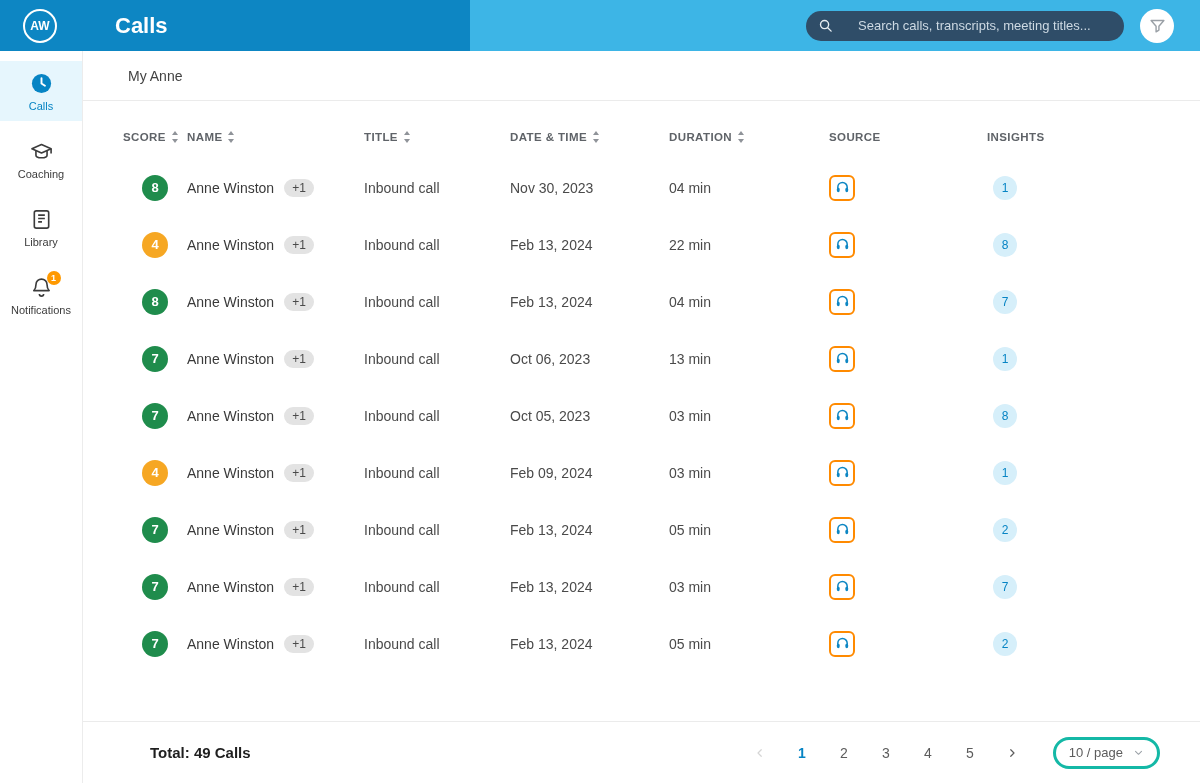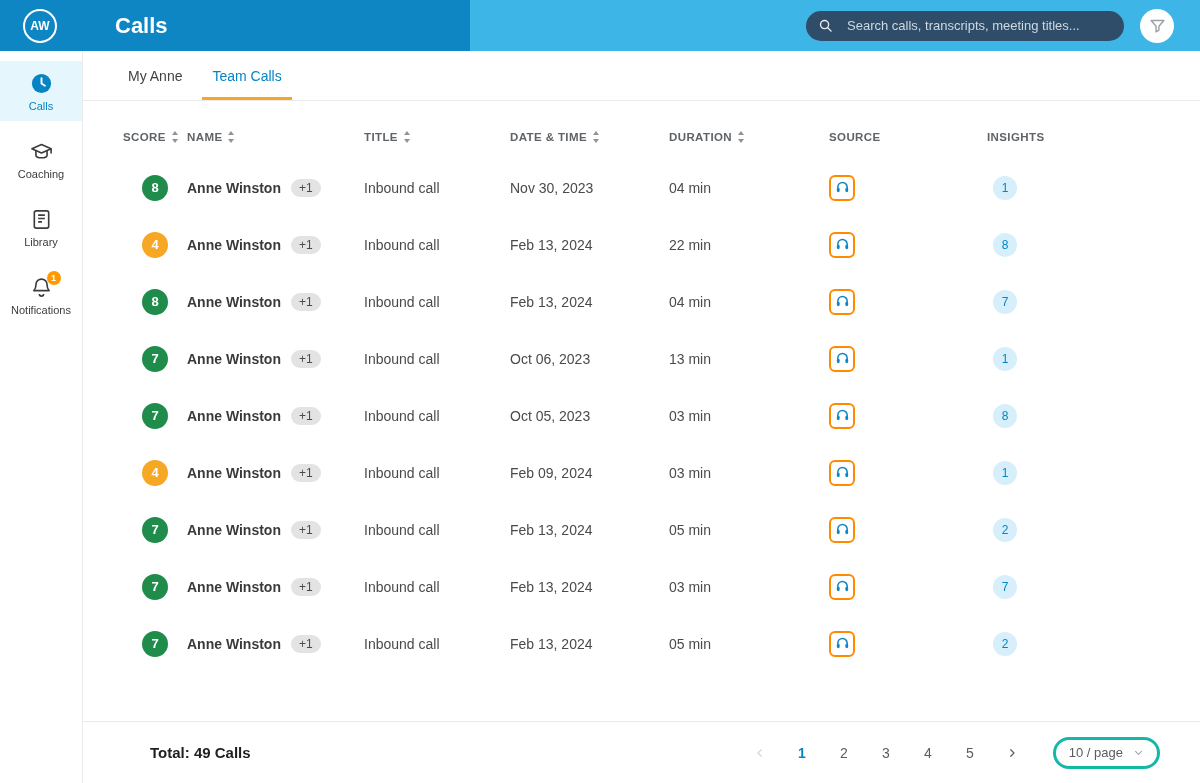--- a/index.html
+++ b/index.html
@@ -6,21 +6,21 @@
   html,body { margin:0; padding:0; background:#fff; font-family:"Liberation Sans", sans-serif; }
   .app { width:1200px; height:783px; overflow:hidden; display:flex; flex-direction:column; outline:1px solid #d6d6d6; background:#fff; }
 
   
   .topbar { flex:0 0 51px; display:flex; align-items:center;
     background:linear-gradient(90deg, var(--header-left,#0d86c3) 0, var(--header-left,#0d86c3) 470px, var(--header-right,#3db5e6) 470px); }
   .avatar { width:34px; height:34px; border:2px solid #fff; border-radius:50%; color:#fff; display:flex;
     align-items:center; justify-content:center; font-size:12px; font-weight:bold; margin-left:23px; cursor:pointer; flex:0 0 auto; }
   .topbar h1 { color:#fff; font-size:22px; font-weight:700; margin:0 0 0 58px; }
   .topbar-right { margin-left:auto; display:flex; align-items:center; gap:16px; padding-right:26px; }
-  .search { width:318px; height:30px; background:var(--search-bg,#2f4d68); border-radius:15px; display:flex; align-items:center; padding:0 12px; gap:12px; }
+  .search { width:318px; height:30px; background:var(--search-bg,#2f4d68); border-radius:15px; display:flex; align-items:center; padding:0 12px; gap:23px; }
   .search input { background:transparent; border:none; outline:none; color:#fff; font-size:13px; flex:1; font-family:inherit; }
   .search input::placeholder { color:#cdd9e3; }
   .filter-btn { width:34px; height:34px; border-radius:50%; background:#fff; border:none; display:flex; align-items:center; justify-content:center; cursor:pointer; padding:0; }
 
   
   .shell { flex:1; display:flex; min-height:0; }
   .sidebar { width:83px; flex:0 0 83px; background:#fff; border-right:1px solid #ececec; display:flex; flex-direction:column; padding-top:10px; }
   .side-item { display:flex; flex-direction:column; align-items:center; gap:5px; padding:11px 0 9px; margin-bottom:8px; cursor:pointer; color:#3c3c3c; }
   .side-item.active { background:#e6f6fd; color:var(--accent-blue,#0684c4); }
   .side-icon { position:relative; width:23px; height:23px; }
@@ -41,21 +41,21 @@
   .thead, .trow { display:grid; grid-template-columns:64px 177px 146px 159px 160px 158px 1fr; align-items:center; }
   .thead { height:44px; }
   .th { font-size:11.5px; font-weight:bold; color:#5f6368; letter-spacing:.4px; display:flex; align-items:center; gap:5px; }
   .trow { height:57px; cursor:pointer; }
   .cell { font-size:14px; color:#4a4a4a; }
   .cell-score { display:flex; justify-content:center; }
   .score-badge { width:26px; height:26px; border-radius:50%; color:#fff; font-weight:bold; font-size:13px; display:flex; align-items:center; justify-content:center; }
   .score-green { background:var(--score-green,#1f8c4c); }
   .score-orange { background:var(--score-orange,#f6a723); }
   .name-cell { display:flex; align-items:center; gap:10px; }
-  .name { font-weight:bold; font-size:14px; color:#3a3a3a; }
+  .name { font-weight:normal; font-size:14px; color:#3a3a3a; }
   .chip { background:#e3e3e3; color:#4a4a4a; font-size:12px; border-radius:10px; padding:2px 8px; cursor:pointer; }
   .source-tile { width:26px; height:26px; border:2px solid var(--source-border,#ff8a00); border-radius:6px; background:#fff;
     display:inline-flex; align-items:center; justify-content:center; }
   .insight-badge { width:24px; height:24px; border-radius:50%; background:var(--insight-bg,#d6effa); color:var(--accent-blue,#0684c4);
     font-size:12px; display:inline-flex; align-items:center; justify-content:center; margin-left:6px; cursor:pointer; }
 
   
   .footer { flex:0 0 62px; border-top:1px solid #ebebeb; display:flex; align-items:center; justify-content:space-between; padding:0 40px 0 35px; }
   .total { font-weight:bold; font-size:15px; color:#1f1f1f;margin-left:32px; }
   .pagination { display:flex; align-items:center; gap:12px; }
@@ -137,21 +137,20 @@
             <span class="badge">1</span>
           </span>
           <span class="side-label">Notifications</span>
         </div>
       </nav>
 
     <main class="main">
 
       <div class="tabs" id="tabs">
           <div class="tab">My Anne</div>
-          <div class="tab active">Team Calls</div>
         </div>
 
       <div class="table">
         <div class="thead" id="thead">
             <div class="th">SCORE<span class="icon">
                 <svg width="8" height="12" viewBox="0 0 8 12">
                   <path d="M4 0 7 4H1z" fill="#8f9399"></path>
                   <path d="M4 12 1 8h6z" fill="#8f9399"></path>
                 </svg>
               </span></div>

